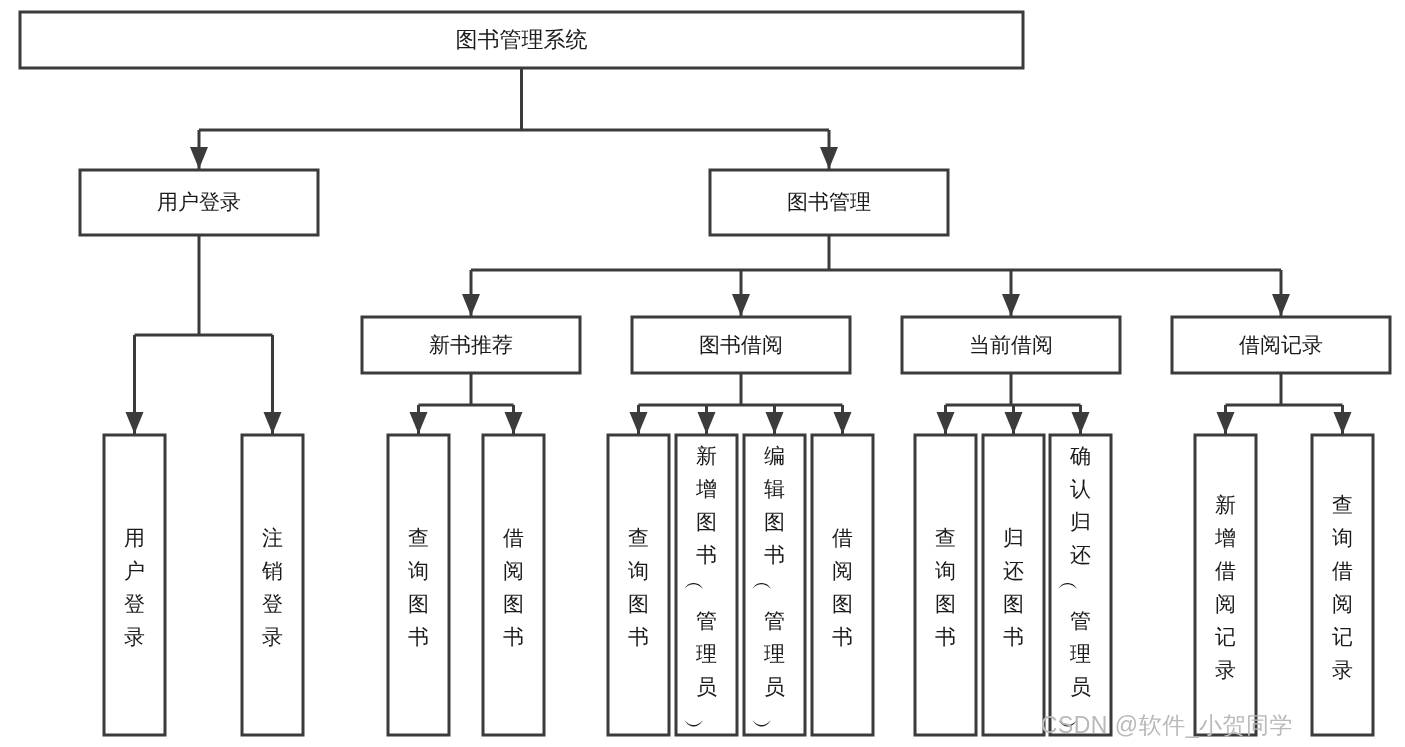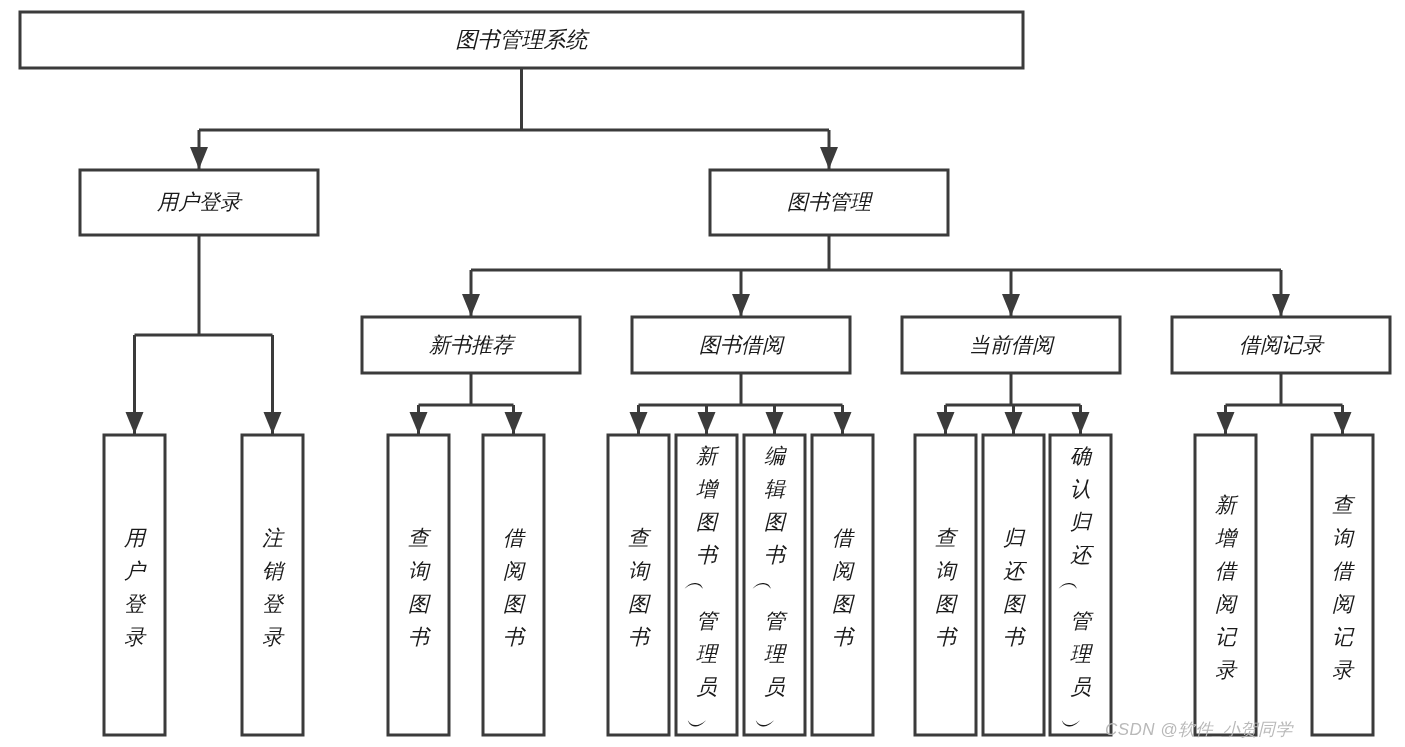--- a/index.html
+++ b/index.html
@@ -11,21 +11,20 @@
     width: 1405px;
     height: 747px;
     font-family: "Liberation Sans", "DejaVu Sans", sans-serif;
     overflow: hidden;
     position: relative;
   }
   #diagram-root {
     position: relative;
     width: 1301px;
     height: 747px;
-    font-style: italic;
   }
   svg.diagram {
     display: block;
     width: 1405px;
     height: 747px;
   }
   .node-box {
     fill: #ffffff;
     stroke: #3b3b3b;
     stroke-width: 3;
@@ -54,21 +53,21 @@
   }
   .arrow-head {
     fill: #3b3b3b;
     stroke: none;
   }
   .watermark {
     position: absolute;
     right: 8px;
     bottom: 6px;
     font-family: "Liberation Sans", "DejaVu Sans", sans-serif;
-    font-size: 17px;
+    font-size: 23px;
     color: #b9b9b9;
     white-space: nowrap;
     letter-spacing: 0.5px;
   }
 </style>
 </head>
 <body>
 
 <div id="diagram-root">
   <svg class="diagram" viewBox="0 0 1405 747" xmlns="http://www.w3.org/2000/svg">

